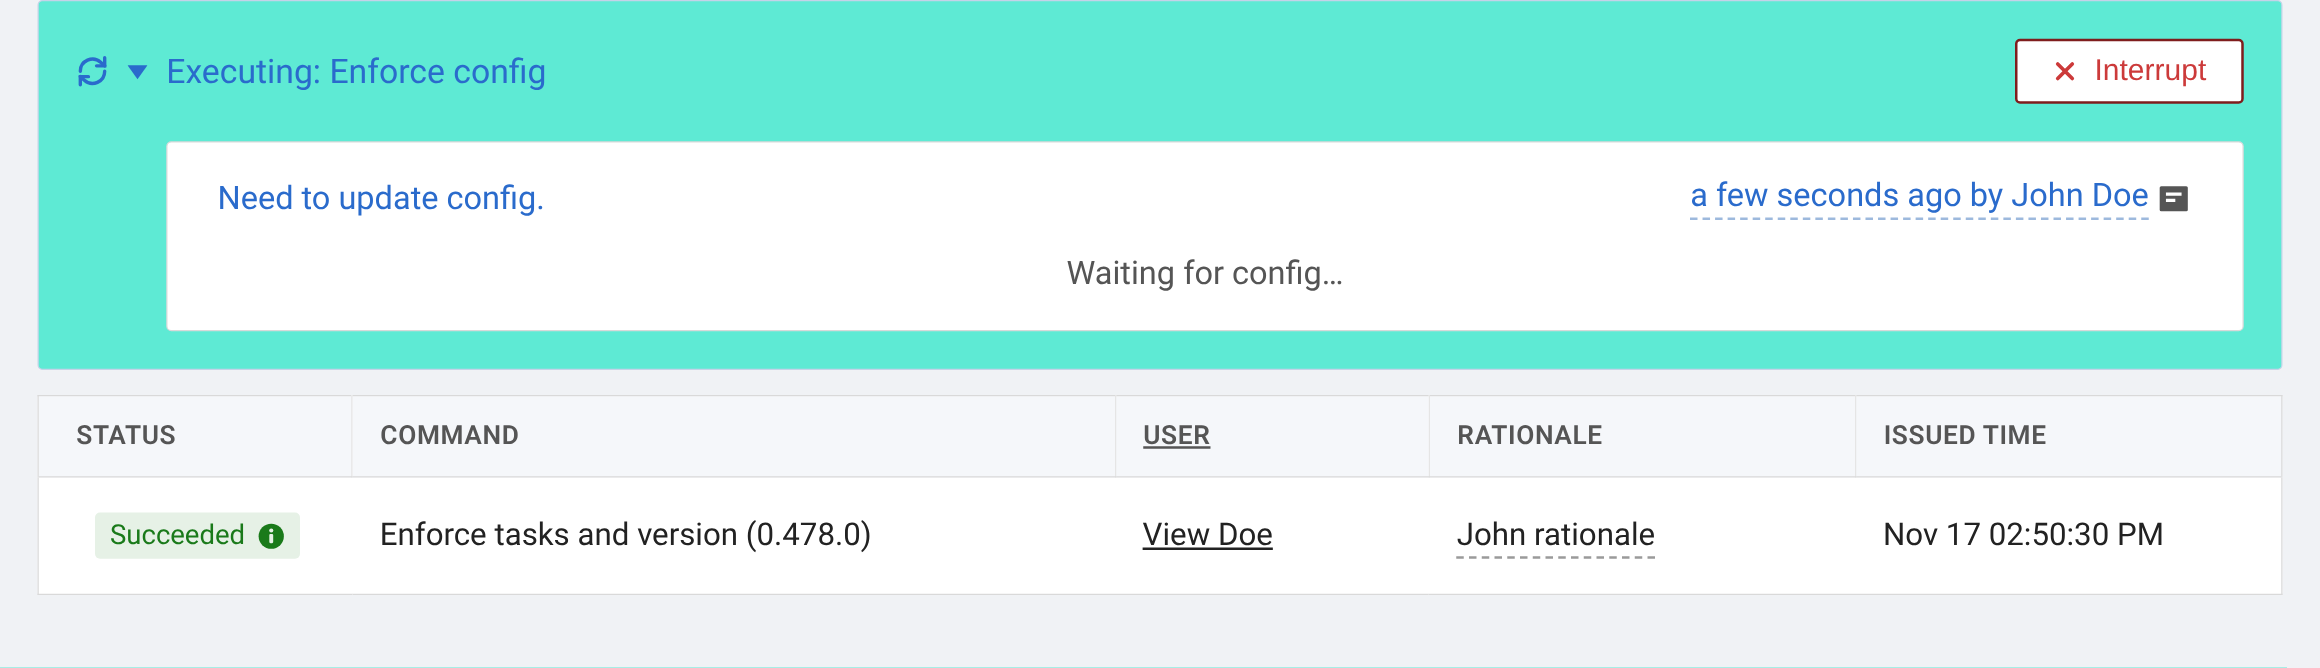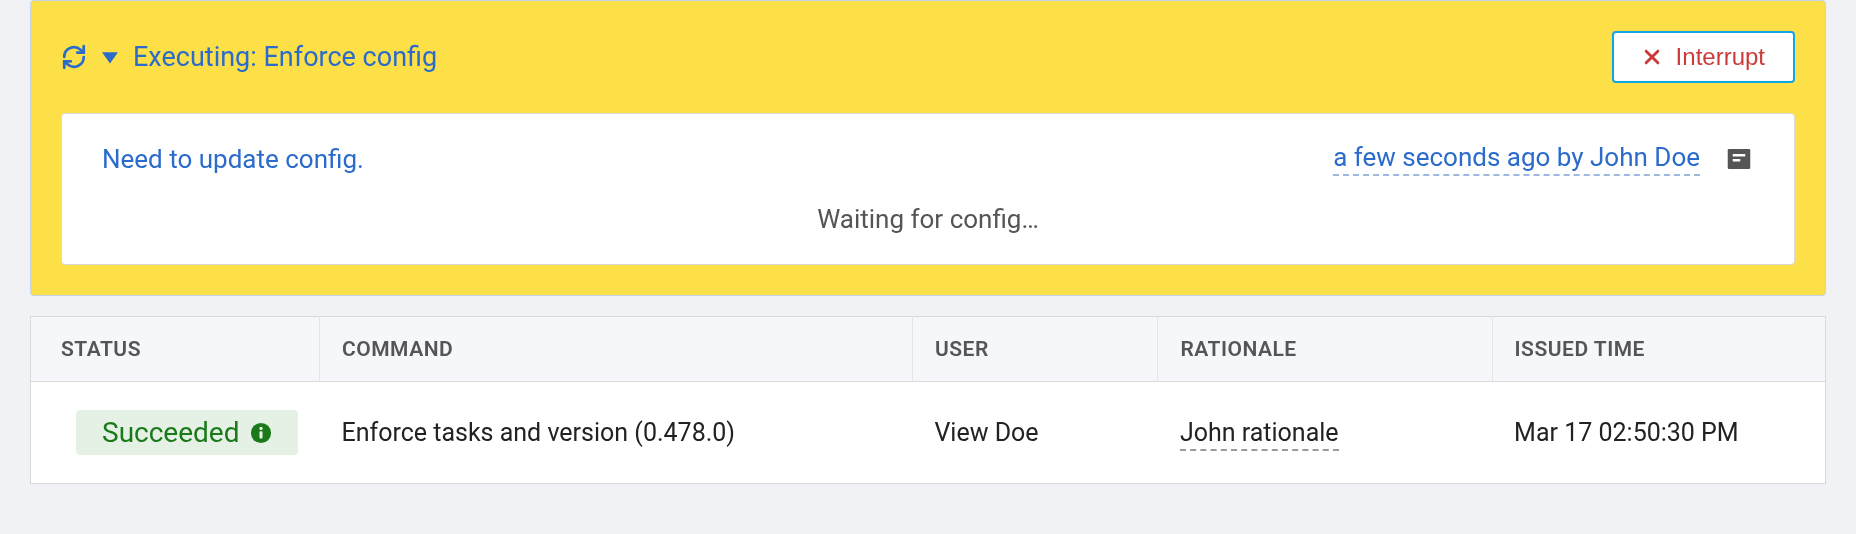--- a/index.html
+++ b/index.html
@@ -6,21 +6,21 @@
     body {
       font-family: -apple-system, BlinkMacSystemFont, "Segoe UI", Roboto, "Helvetica Neue", Arial, sans-serif;
       background: #f0f2f5;
       padding: 0;
       color: #333;
     }
     .container {
       width: 1856px;
     }
     .executing-panel {
-      background: #fde047;
+      background: #5eead4;
       border: 1px solid #c5d3e8;
       border-radius: 4px;
       padding: 30px 30px 30px 30px;
       margin: 0 30px 20px 30px;
     }
     .executing-header {
       display: flex;
       align-items: center;
       justify-content: space-between;
       margin-bottom: 30px;
@@ -38,51 +38,52 @@
       color: #2a6bcc;
       display: inline-flex;
     }
     .executing-title {
       color: #2a6bcc;
       font-size: 27px;
       font-weight: 400;
     }
     .interrupt-btn {
       background: #fff;
-      border: 2px solid #0ea5e9;
+      border: 2px solid #7f1d1d;
       color: #cc3a3a;
       font-size: 24px;
       padding: 10px 28px;
       border-radius: 4px;
       display: inline-flex;
       align-items: center;
       gap: 14px;
       cursor: pointer;
     }
     .interrupt-btn svg { display: block; }
     .message-card {
       background: #fff;
       border: 1px solid #d9d9d9;
       border-radius: 4px;
+      margin-left: 72px;
       padding: 28px 40px 30px 40px;
     }
     .message-row {
       display: flex;
       justify-content: space-between;
       align-items: center;
       margin-bottom: 28px;
     }
     .message-text {
       color: #2a6bcc;
       font-size: 26px;
     }
     .message-meta {
       display: flex;
       align-items: center;
-      gap: 24px;
+      gap: 5px;
     }
     .message-time {
       color: #2a6bcc;
       font-size: 26px;
       border-bottom: 2px dashed #9db9dd;
       padding-bottom: 2px;
     }
     .note-icon {
       color: #555;
       display: inline-flex;
@@ -116,39 +117,39 @@
     thead th:last-child { border-right: none; }
     tbody td {
       padding: 28px 22px;
       font-size: 25px;
       color: #222;
       vertical-align: middle;
     }
     .status-badge {
       background: #e6f1e6;
       color: #1a7a1a;
-      font-size: 28px;
-      padding: 6px 26px;
+      font-size: 22px;
+      padding: 6px 12px;
       border-radius: 4px;
       display: inline-flex;
       align-items: center;
       gap: 10px;
     }
     .status-info-icon {
       color: #1a7a1a;
       display: inline-flex;
     }
     .rationale-link {
       border-bottom: 2px dashed #9a9a9a;
       padding-bottom: 2px;
       cursor: pointer;
     }
     .col-status { width: 14%; padding-left: 30px; margin-top: 12px; }
     .col-command { width: 34%; }
-    .col-user { width: 14%; }
+    .col-user { width: 14%; text-decoration: underline; }
     .col-rationale { width: 19%; }
     .col-time { width: 19%; }
     tbody td.col-status { padding-left: 45px; }
   </style>
 </head>
 <body>
 
 <div class="container">
 
   <div class="executing-panel">
@@ -221,19 +222,19 @@
                   <rect x="10.3" y="10" width="3.4" height="8" rx="1" fill="#e6f1e6"></rect>
                 </svg>
               </span>
             </span>
           </td>
           <td class="col-command">Enforce tasks and version (0.478.0)</td>
           <td class="col-user">View Doe</td>
           <td class="col-rationale">
             <span class="rationale-link">John rationale</span>
           </td>
-          <td class="col-time">Mar 17 02:50:30 PM</td>
+          <td class="col-time">Nov 17 02:50:30 PM</td>
         </tr>
       </tbody>
     </table>
   </div>
 
 </div>
 
 </body></html>

